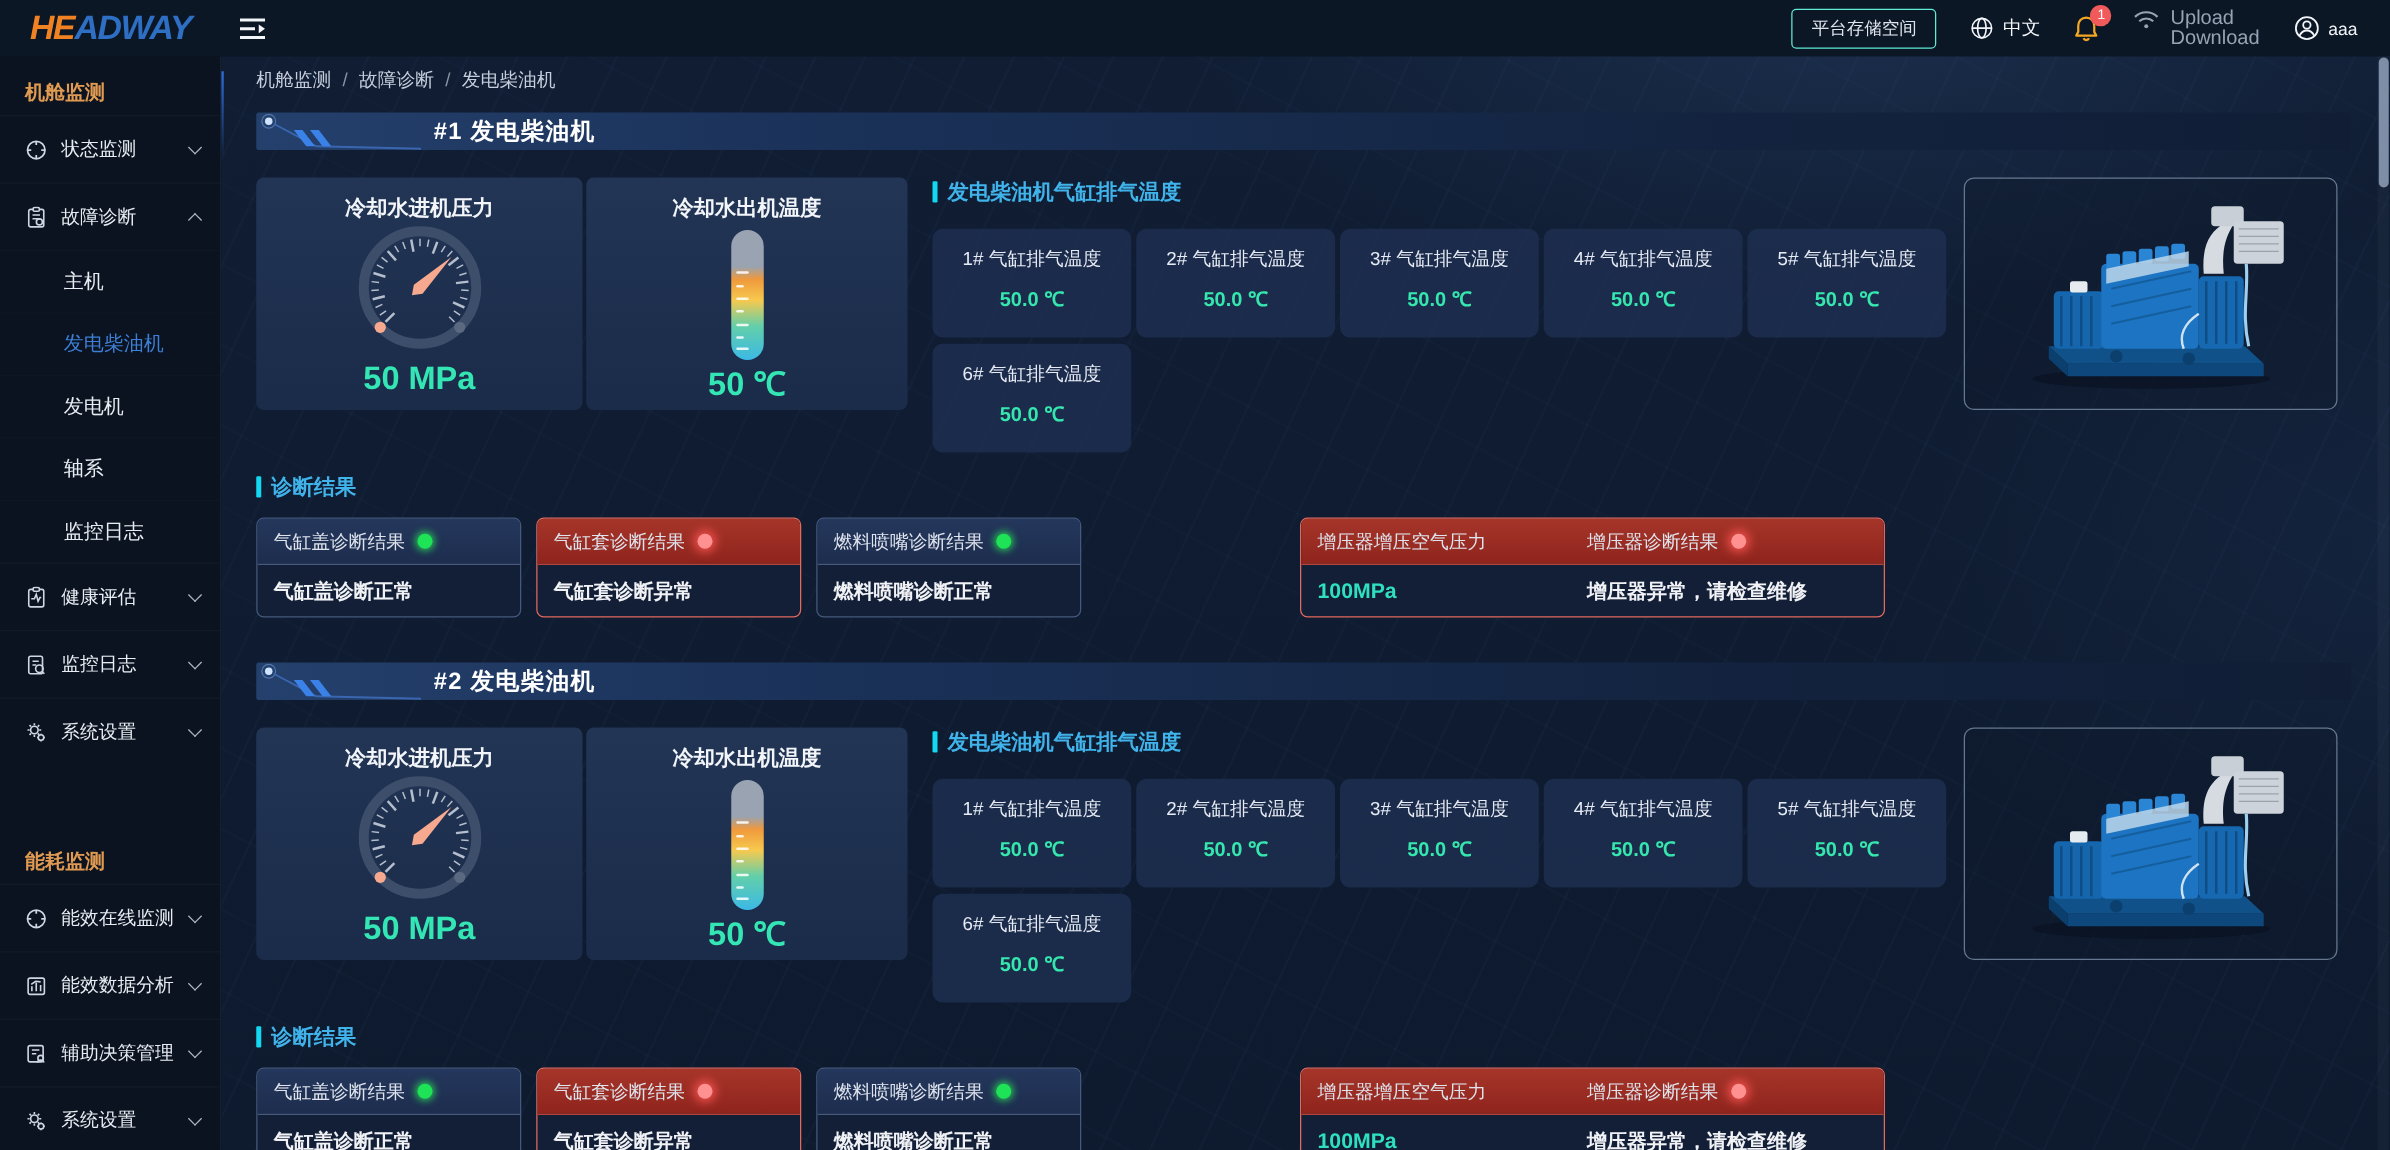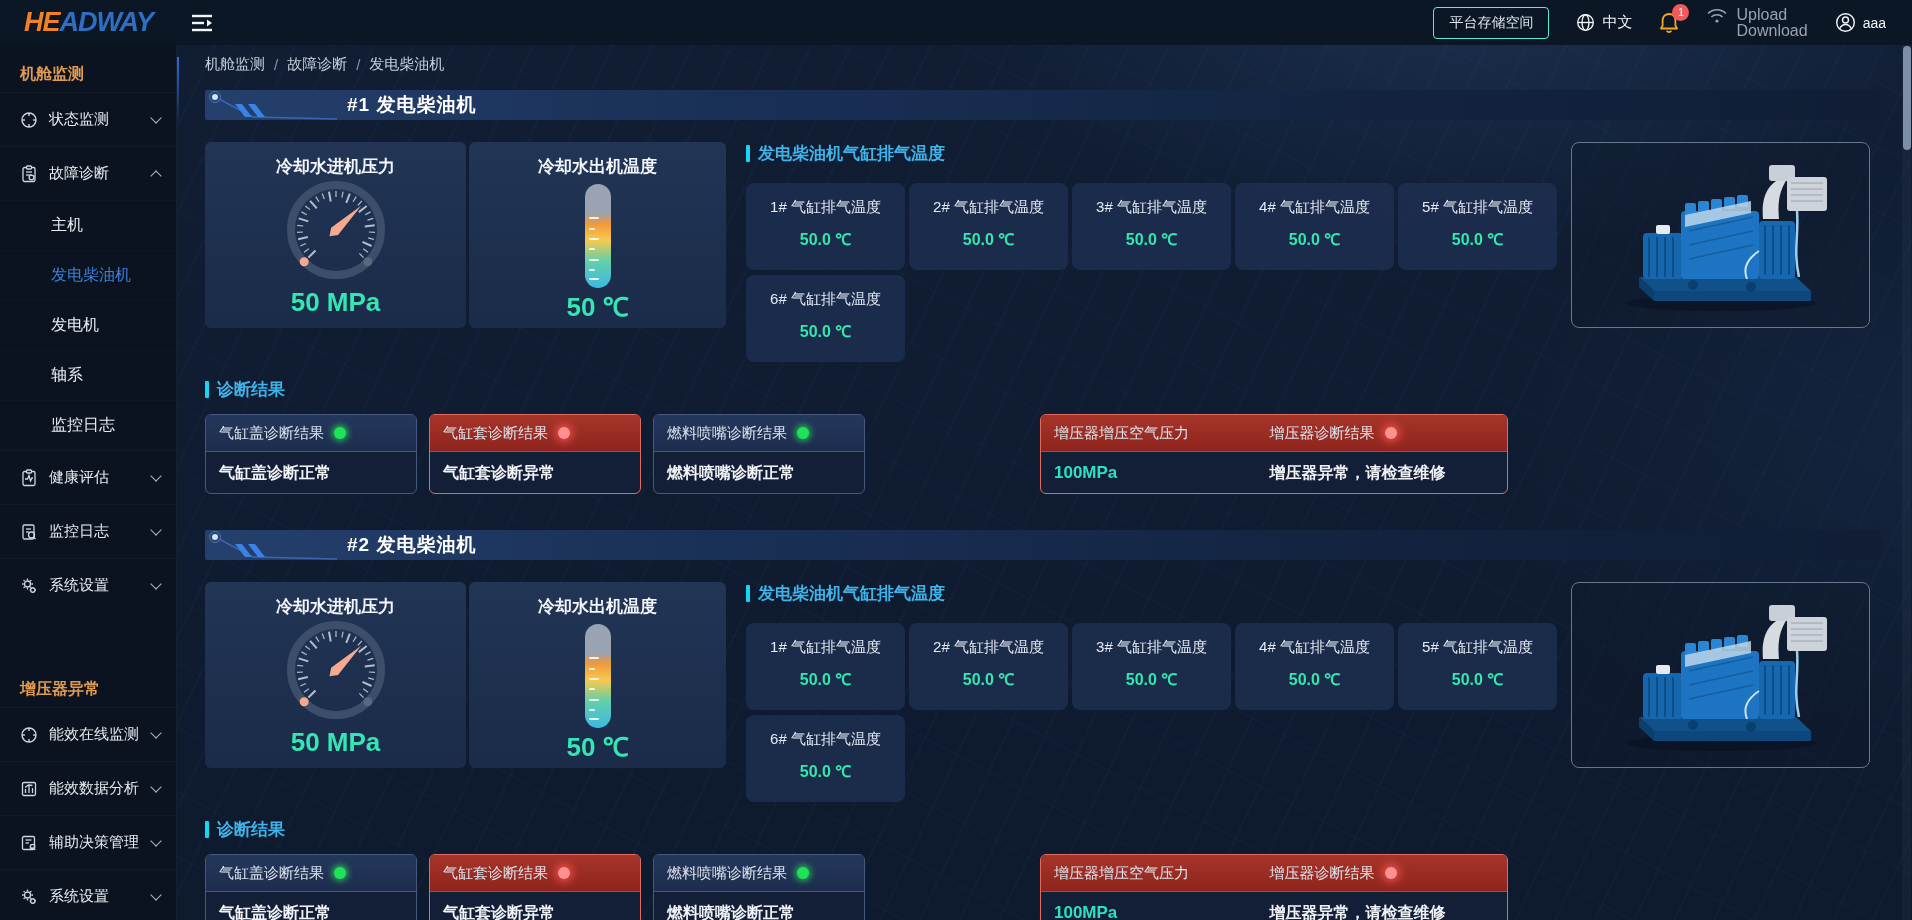--- a/index.html
+++ b/index.html
@@ -254,21 +254,21 @@
               <line x1="12.8" y1="15" x2="12.8" y2="16.1"></line>
               <line x1="9.7" y1="13" x2="10.8" y2="13"></line>
               <line x1="14.8" y1="13" x2="15.9" y2="13"></line>
             </g>
           </svg>
         </span>
         <span class="lbl">系统设置</span>
         <span class="chev "></span>
       </div>
       <div class="side-gap"></div>
-      <div class="side-section-title">增压器异常</div>
+      <div class="side-section-title">能耗监测</div>
       <div class="side-item">
         <span class="ic">
           <svg width="18" height="18" viewBox="0 0 18 18" fill="none" stroke="#cfd6e2" stroke-width="1.4">
             <circle cx="9" cy="9" r="7"></circle>
             <line x1="9" y1="2" x2="9" y2="5"></line>
             <line x1="9" y1="13" x2="9" y2="16"></line>
             <line x1="2" y1="9" x2="5" y2="9"></line>
             <line x1="13" y1="9" x2="16" y2="9"></line>
           </svg>
         </span>

